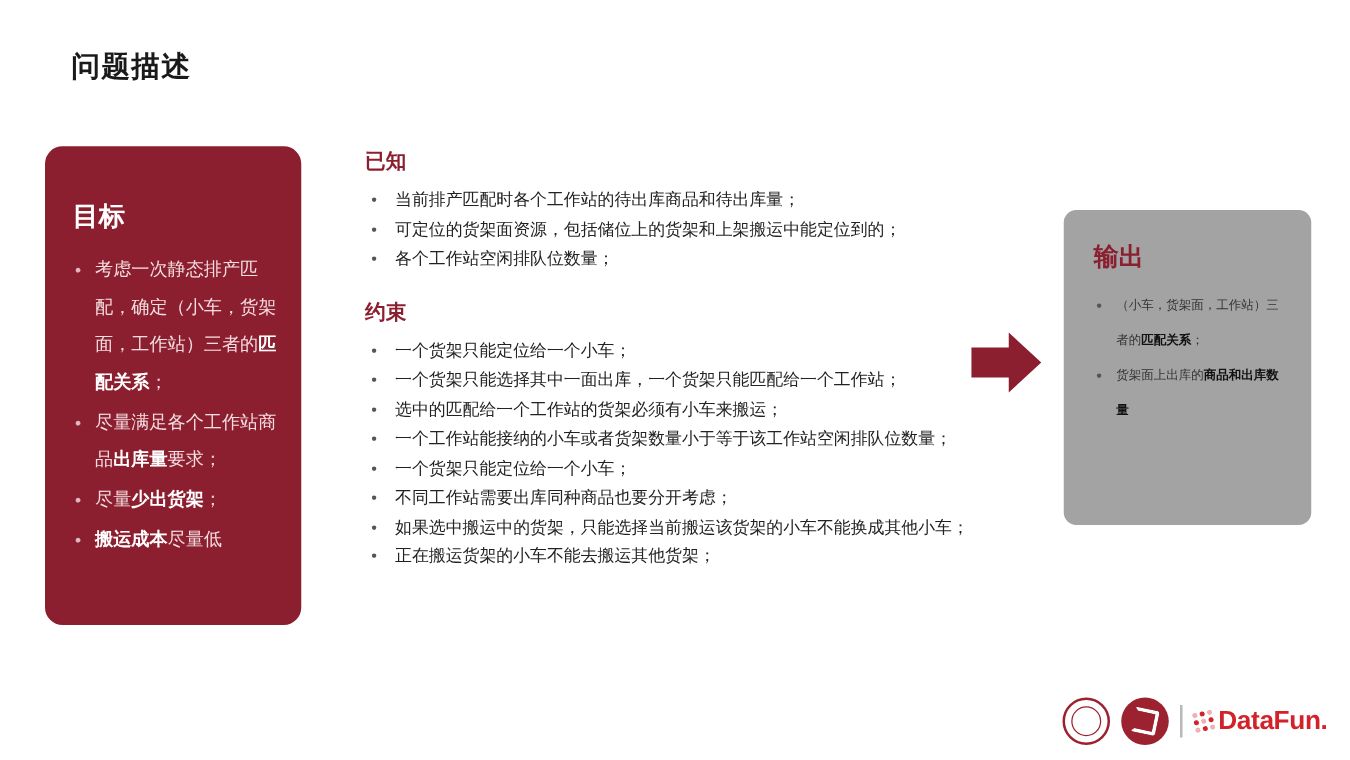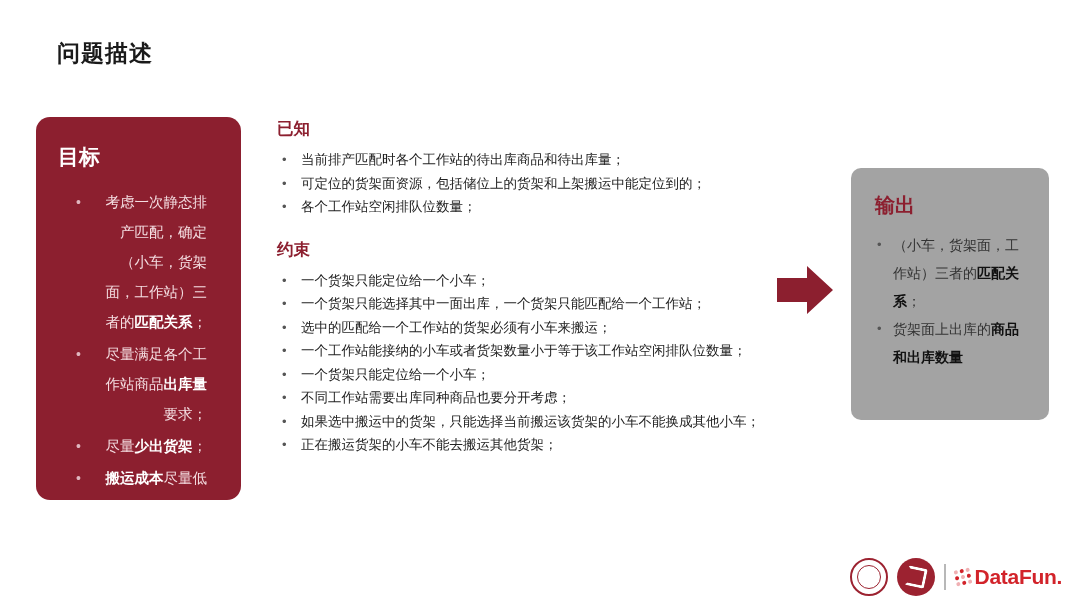--- a/index.html
+++ b/index.html
@@ -31,33 +31,32 @@
   
   .goal-panel {
     position: absolute;
     left: 36px;
     top: 117px;
     width: 205px;
     height: 383px;
     background: #8c1f2f;
     border-radius: 14px;
     box-sizing: border-box;
-    padding: 26px 18px 0 22px;
+    padding: 42px 18px 0 22px;
   }
   .goal-title {
     color: #ffffff;
     font-size: 21px;
     font-weight: bold;
     margin: 0 0 14px 0;
   }
   .goal-list {
     list-style: none;
-    margin: 16px;
+    margin: 0;
     padding: 0;
-    text-align: right;
   }
   .goal-list li {
     color: #f4dde1;
     font-size: 14.5px;
     line-height: 30px;
     position: relative;
     padding-left: 18px;
     margin-bottom: 2px;
   }
   .goal-list li::before {
@@ -69,21 +68,21 @@
     font-size: 14px;
   }
   .goal-list li b {
     color: #ffffff;
     font-weight: bold;
   }
 
   
   .mid {
     position: absolute;
-    left: 277px;
+    left: 292px;
     top: 118px;
     width: 570px;
   }
   .section-head {
     color: #8c1f2f;
     font-size: 16.5px;
     font-weight: bold;
     margin: 0 0 8px 0;
   }
   .section-head.second {
@@ -137,21 +136,21 @@
     font-weight: bold;
     margin: 0 0 12px 0;
   }
   .output-list {
     list-style: none;
     margin: 0;
     padding: 0;
   }
   .output-list li {
     color: #333333;
-    font-size: 14px;
+    font-size: 10px;
     line-height: 28px;
     position: relative;
     padding-left: 18px;
   }
   .output-list li::before {
     content: "•";
     position: absolute;
     left: 2px;
     top: 0;
     color: #555555;

